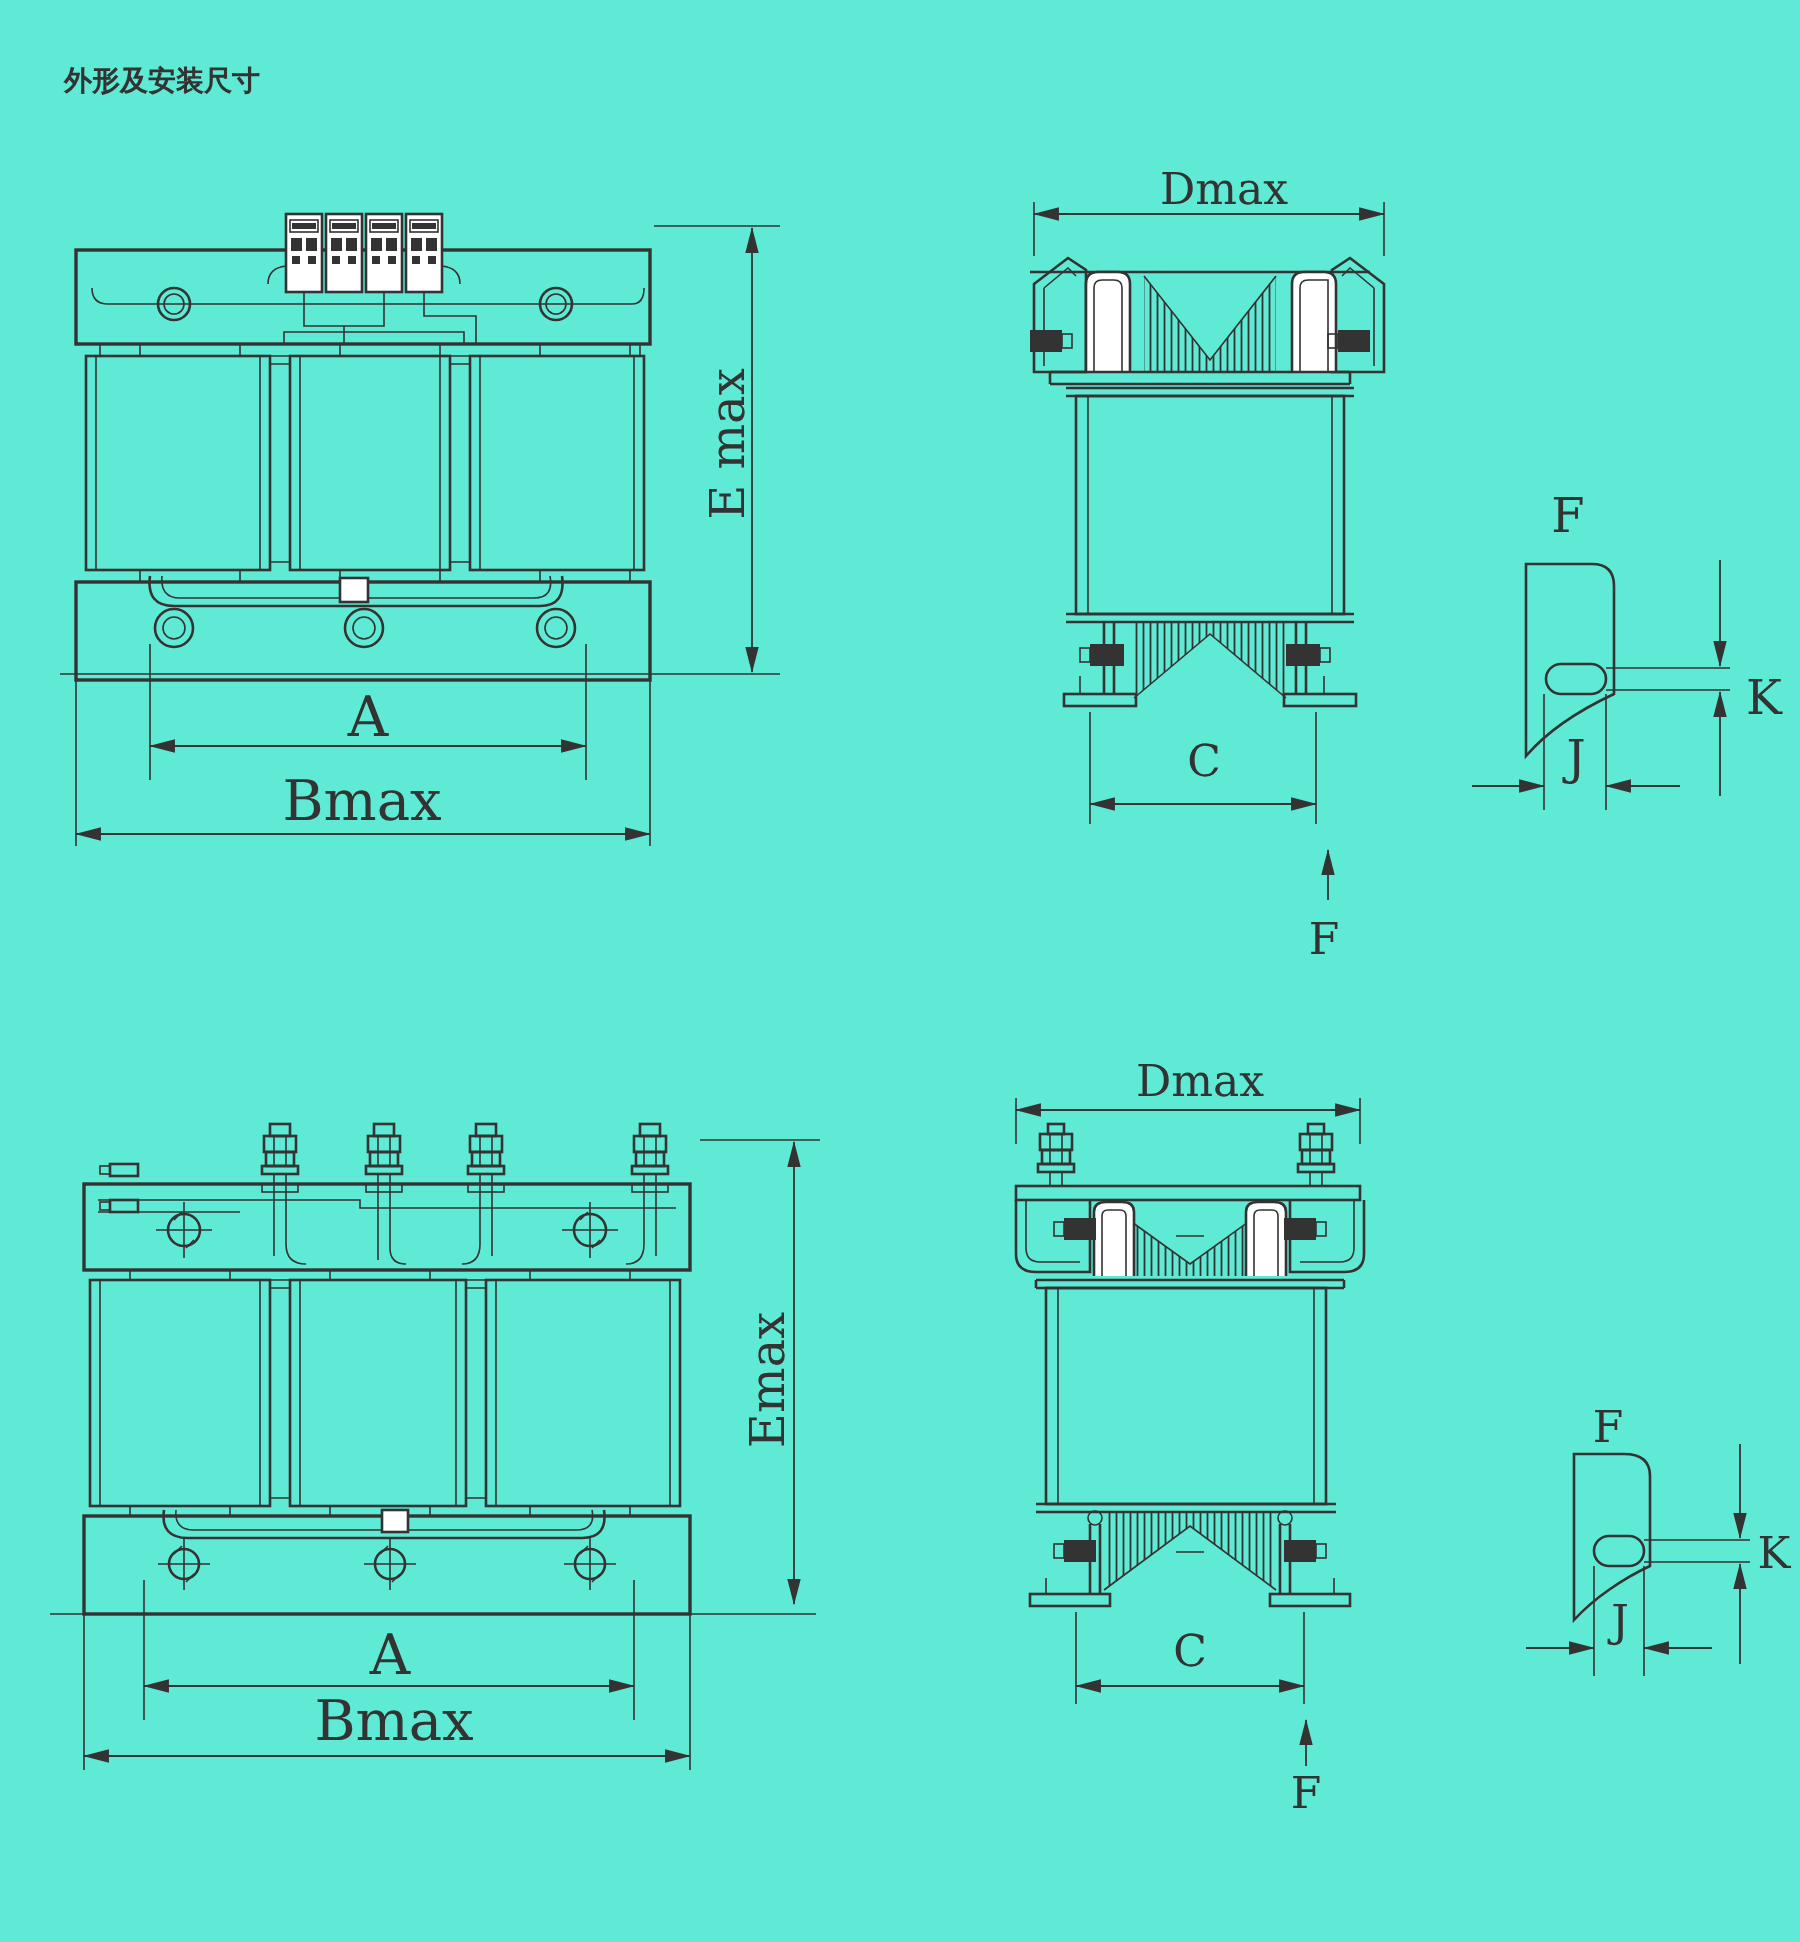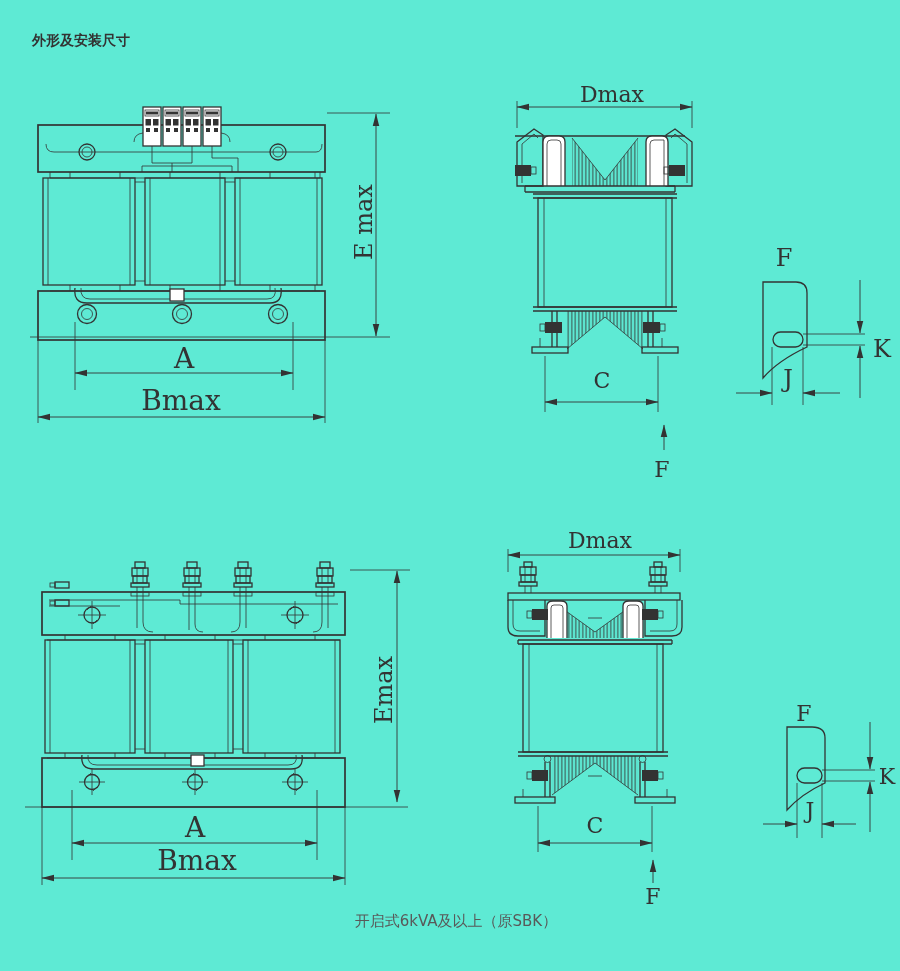--- a/index.html
+++ b/index.html
@@ -492,15 +492,14 @@
       <text class="fs22" x="152" y="94" text-anchor="middle">K</text>
     </g>
     <g>
       <path class="t" d="M62,93 V148 M87,93 V148"></path>
       <line class="dim" x1="28" y1="134" x2="62" y2="134" marker-end="url(#m6)"></line>
       <line class="dim" x1="121" y1="134" x2="87" y2="134" marker-end="url(#m6)"></line>
       <text class="fs22" x="75" y="128" text-anchor="middle">J</text>
     </g>
   </svg>
 
-  <div class="caption cap2">开启式6kVA及以上（原SBK）</div>
 
 </div>
 
 </body></html>

